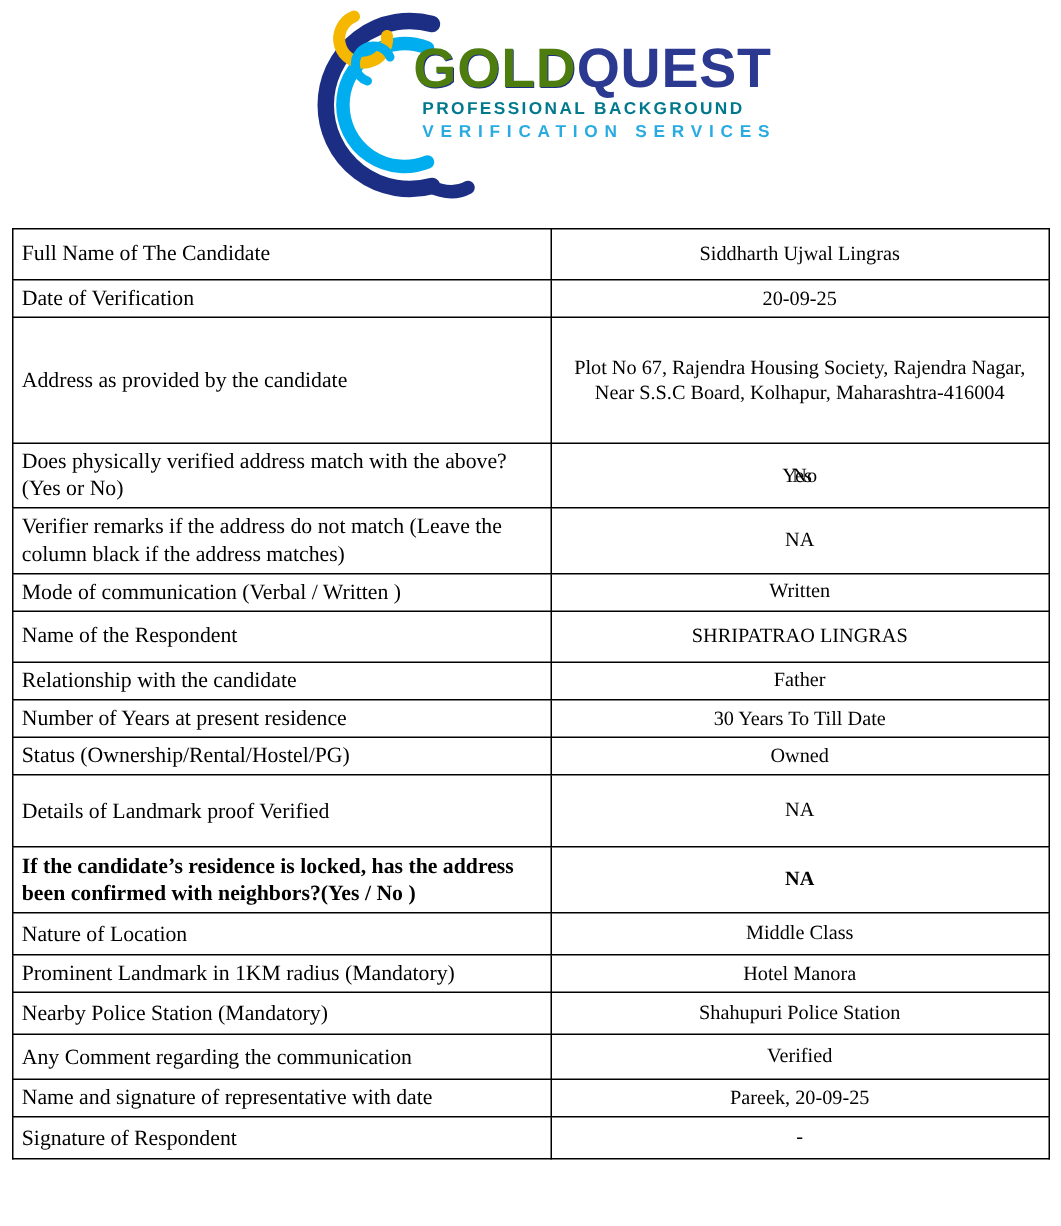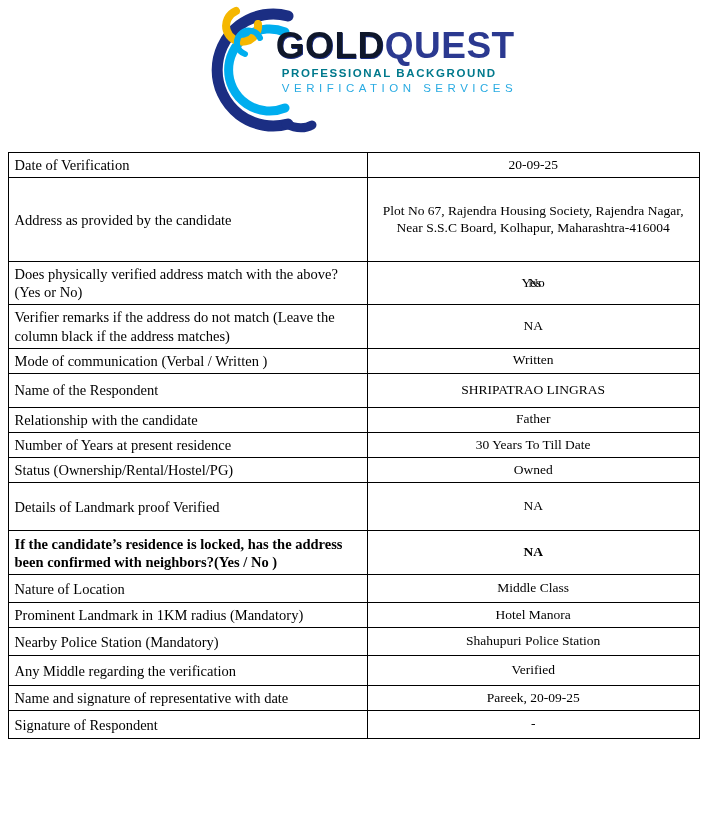--- a/index.html
+++ b/index.html
@@ -29,34 +29,34 @@
     z-index: 2;
     font-family: "Liberation Sans", sans-serif;
   }
   .brand-line {
     font-weight: bold;
     font-size: 37px;
     line-height: 36px;
     letter-spacing: 0.5px;
     white-space: nowrap;
   }
-  .brand-gold  { color: #0f172a; text-shadow: 0.6px 0.6px 0 #1B2E83; }
+  .brand-gold  { color: #4d7c0f; text-shadow: 0.6px 0.6px 0 #1B2E83; }
   .brand-quest { color: #2B3990; }
   .tagline1 {
     color: #00798C;
     font-size: 11.5px;
     font-weight: bold;
     letter-spacing: 1.6px;
     margin: 3px 0 0 6px;
     white-space: nowrap;
   }
   .tagline2 {
     color: #29ABE2;
     font-size: 11.5px;
-    font-weight: normal;
+    font-weight: bold;
     letter-spacing: 4.5px;
     margin: 3px 0 0 6px;
     white-space: nowrap;
   }
 
   
   .doc-table {
     width: 692px;
     margin: 10px auto 0 auto;
     border-collapse: collapse;
@@ -114,20 +114,24 @@
     <div class="brand-line">
       <span class="brand-gold">GOLD</span><span class="brand-quest">QUEST</span>
     </div>
     <div class="tagline1">PROFESSIONAL BACKGROUND</div>
     <div class="tagline2">VERIFICATION SERVICES</div>
   </div>
 </div>
 
 <table class="doc-table">
   <tbody>
+    <tr class="h34">
+      <td class="label-cell">Full Name of The Candidate</td>
+      <td class="value-cell">Siddharth Ujwal Lingras</td>
+    </tr>
     <tr class="h33">
       <td class="label-cell">Date of Verification</td>
       <td class="value-cell">20-09-25</td>
     </tr>
     <tr class="h84">
       <td class="label-cell">Address as provided by the candidate</td>
       <td class="value-cell">Plot No 67, Rajendra Housing Society, Rajendra Nagar, Near S.S.C Board, Kolhapur, Maharashtra-416004</td>
     </tr>
     <tr class="h38">
       <td class="label-cell">Does physically verified address match with the above? (Yes or No)</td>
@@ -173,21 +177,21 @@
     </tr>
     <tr class="h33">
       <td class="label-cell">Prominent Landmark in 1KM radius (Mandatory)</td>
       <td class="value-cell">Hotel Manora</td>
     </tr>
     <tr class="h28">
       <td class="label-cell">Nearby Police Station (Mandatory)</td>
       <td class="value-cell">Shahupuri Police Station</td>
     </tr>
     <tr class="h30">
-      <td class="label-cell">Any Middle regarding the verification</td>
+      <td class="label-cell">Any Comment regarding the communication</td>
       <td class="value-cell">Verified</td>
     </tr>
     <tr class="h33">
       <td class="label-cell">Name and signature of representative with date</td>
       <td class="value-cell">Pareek, 20-09-25</td>
     </tr>
     <tr class="h28">
       <td class="label-cell">Signature of Respondent</td>
       <td class="value-cell">-</td>
     </tr>

